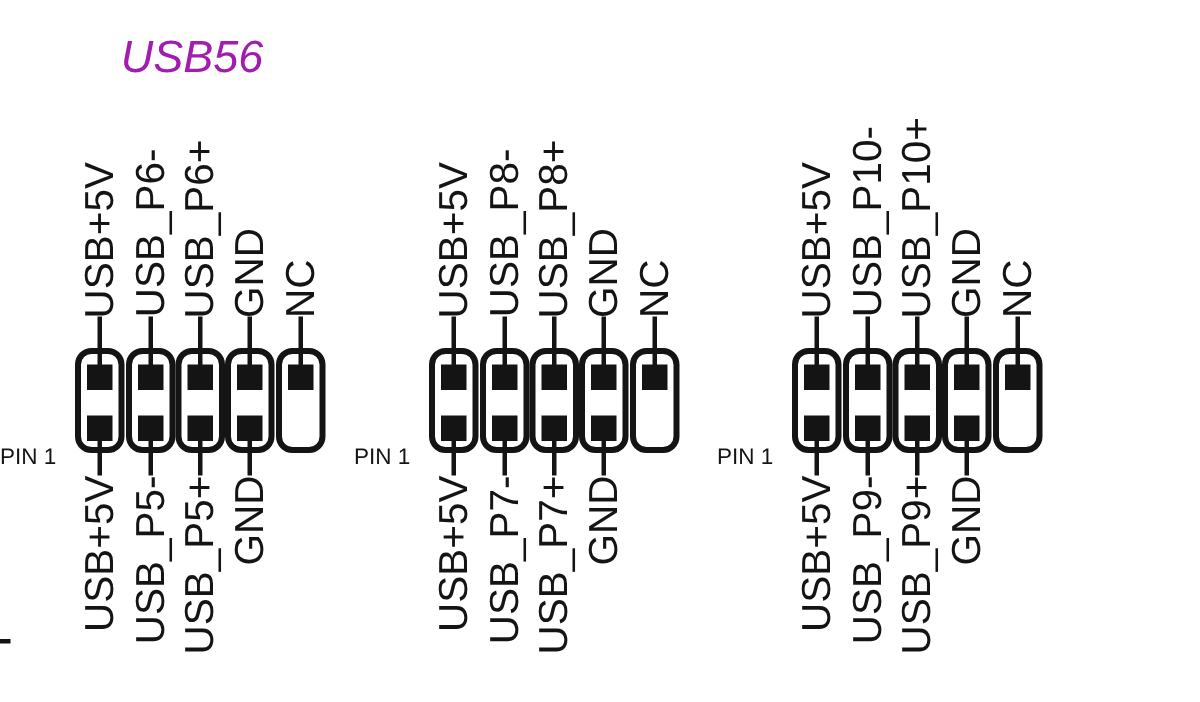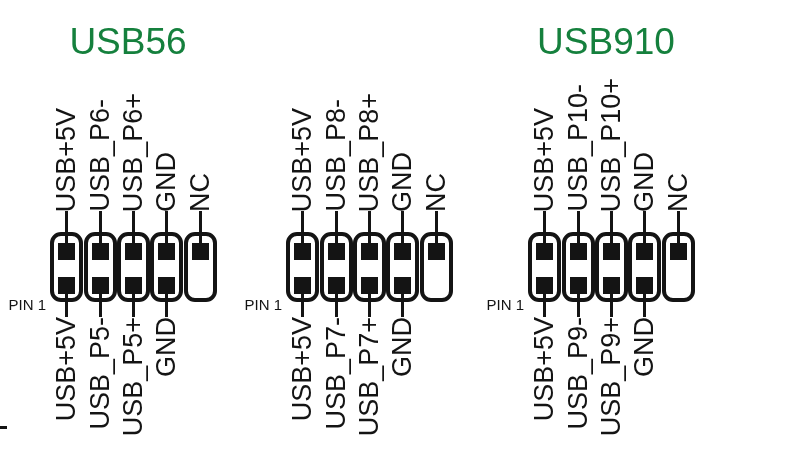--- a/index.html
+++ b/index.html
@@ -14,24 +14,25 @@
 
   .group { position: absolute; top: 0; width: 236px; height: 468px; }
   .group.g1 { left: 0; }
   .group.g2 { left: 236px; }
   .group.g3 { left: 478px; }
 
   .group-title {
     position: absolute;
     top: 22px; left: 128px;
     transform: translateX(-50%);
-    font-size: 37px;
+    font-size: 30px;
     line-height: 1.1;
     white-space: nowrap;
-    color: #15803d;
+    color: #a21caf;
+    font-style: italic;
   }
 
   .col { position: absolute; top: 0; width: 33px; height: 468px; }
   .col.c1 { left: 50px; }
   .col.c2 { left: 84px; }
   .col.c3 { left: 117px; }
   .col.c4 { left: 150px; }
   .col.c5 { left: 184px; }
 
   .tl-wrap {
@@ -78,21 +79,20 @@
     position: absolute; left: 8px;
     width: 17px; height: 17px;
     background: #141414; z-index: 4;
   }
   .pad-top    { top: 243px; }
   .pad-bottom { top: 277px; }
 
   .pin1 {
     position: absolute; top: 296px; left: 0;
     width: 46px;
-    text-align: right;
     font-size: 15px;
     white-space: nowrap;
     color: #141414;
   }
 
   .edge-mark {
     position: absolute; left: 0; top: 426px;
     width: 7px; height: 3px; background: #141414;
   }
 </style>
@@ -236,21 +236,20 @@
         </div>
       <div class="lead lead-top"></div>
       <div class="pill"></div>
       <div class="pad pad-top"></div>
     </div>
 
     <div class="pin1">PIN 1</div>
   </div>
 
   <div class="group g3">
-    <div class="group-title">USB910</div>
 
     <div class="col c1">
       <div class="tl-wrap">
           <span class="vtext">USB+5V</span>
         </div>
       <div class="lead lead-top"></div>
       <div class="pill"></div>
       <div class="pad pad-top"></div>
       <div class="pad pad-bottom"></div>
       <div class="lead lead-bottom"></div>

